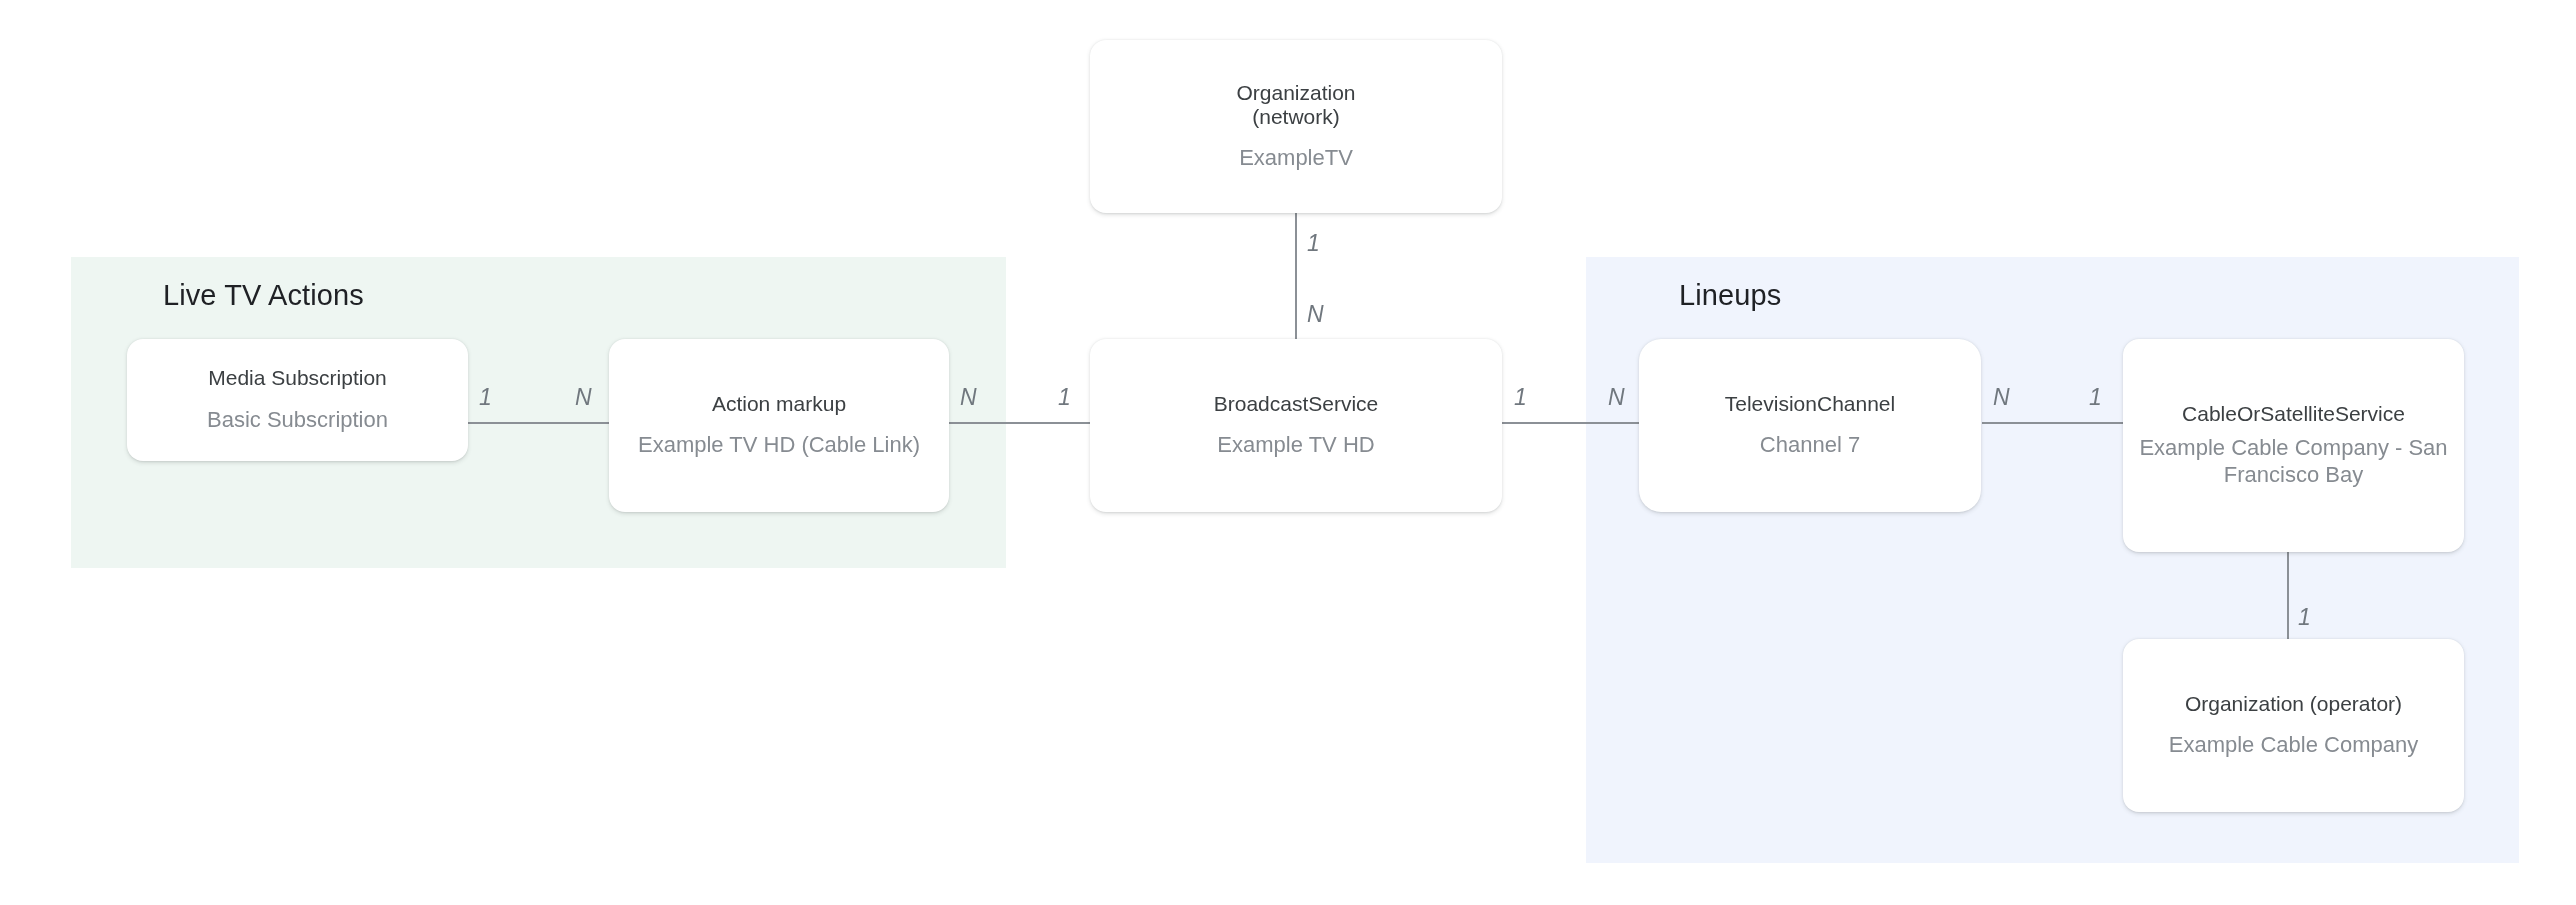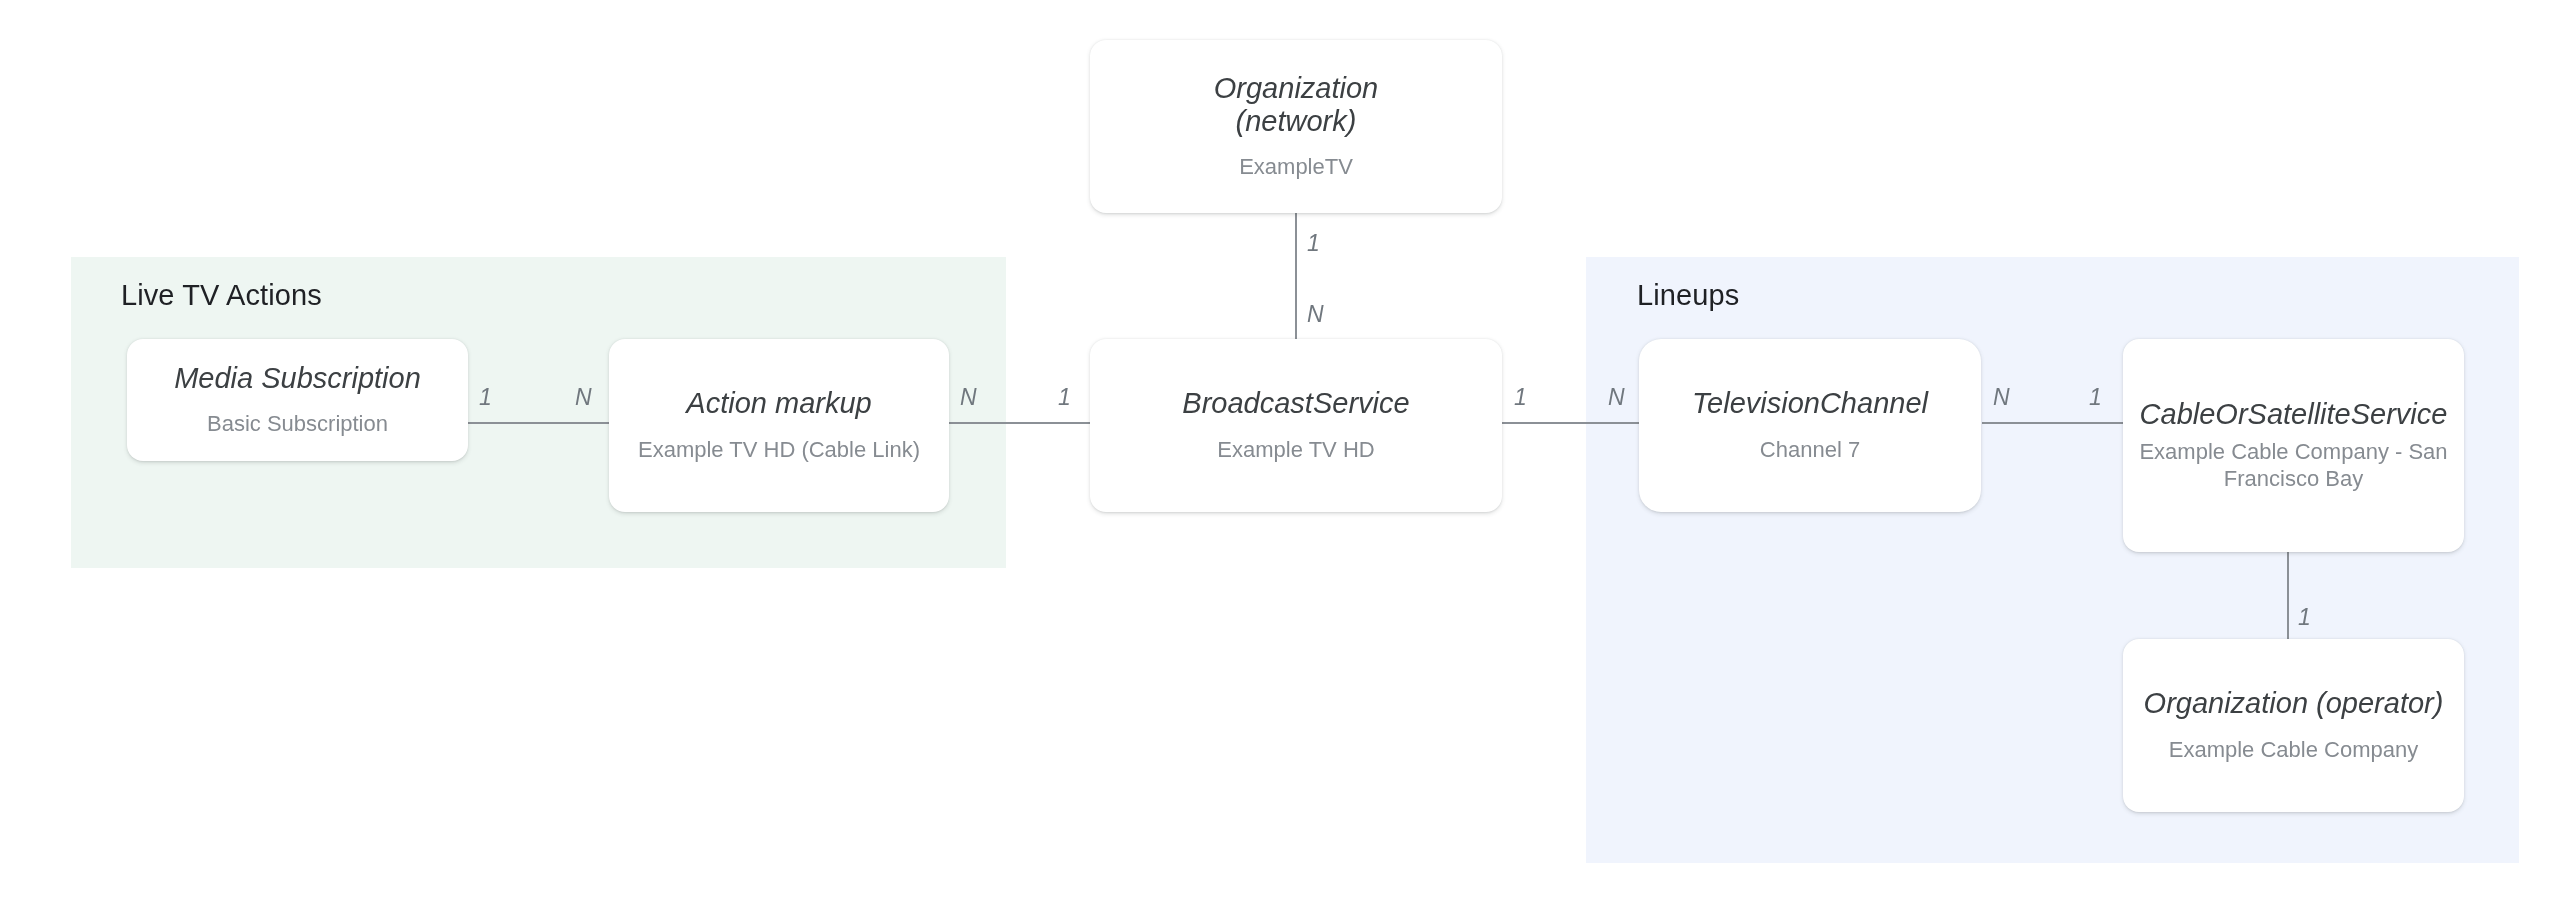--- a/index.html
+++ b/index.html
@@ -24,20 +24,21 @@
     position: absolute;
     box-sizing: border-box;
   }
   .group-title {
     position: absolute;
     font-size: 29px;
     line-height: 1;
     color: #1f2125;
     letter-spacing: 0.1px;
     white-space: nowrap;
+    margin-left: 42px;
   }
 
   
   .edge {
     position: absolute;
     background: #8b9096;
   }
   .edge-h { height: 1.8px; }
   .edge-v { width: 1.8px; }
 
@@ -58,26 +59,25 @@
     background: #ffffff;
     border-radius: 16px;
     box-shadow: 0 1.8px 4.4px rgba(60,64,67,0.14), 0 0.9px 1.8px rgba(60,64,67,0.10);
     display: flex;
     flex-direction: column;
     align-items: center;
     justify-content: center;
     padding: 8.8px 14px;
   }
   .node-title {
-    font-size: 29px;
+    font-size: 21px;
     line-height: 1.12;
     color: #3c4043;
     text-align: center;
     white-space: nowrap;
-    font-style: italic;
   }
   .node-sub {
     margin-top: 17px;
     font-size: 22px;
     line-height: 1.22;
     color: #868b91;
     text-align: center;
     white-space: nowrap;
   }
   .node-sub.wrap { white-space: normal; }

